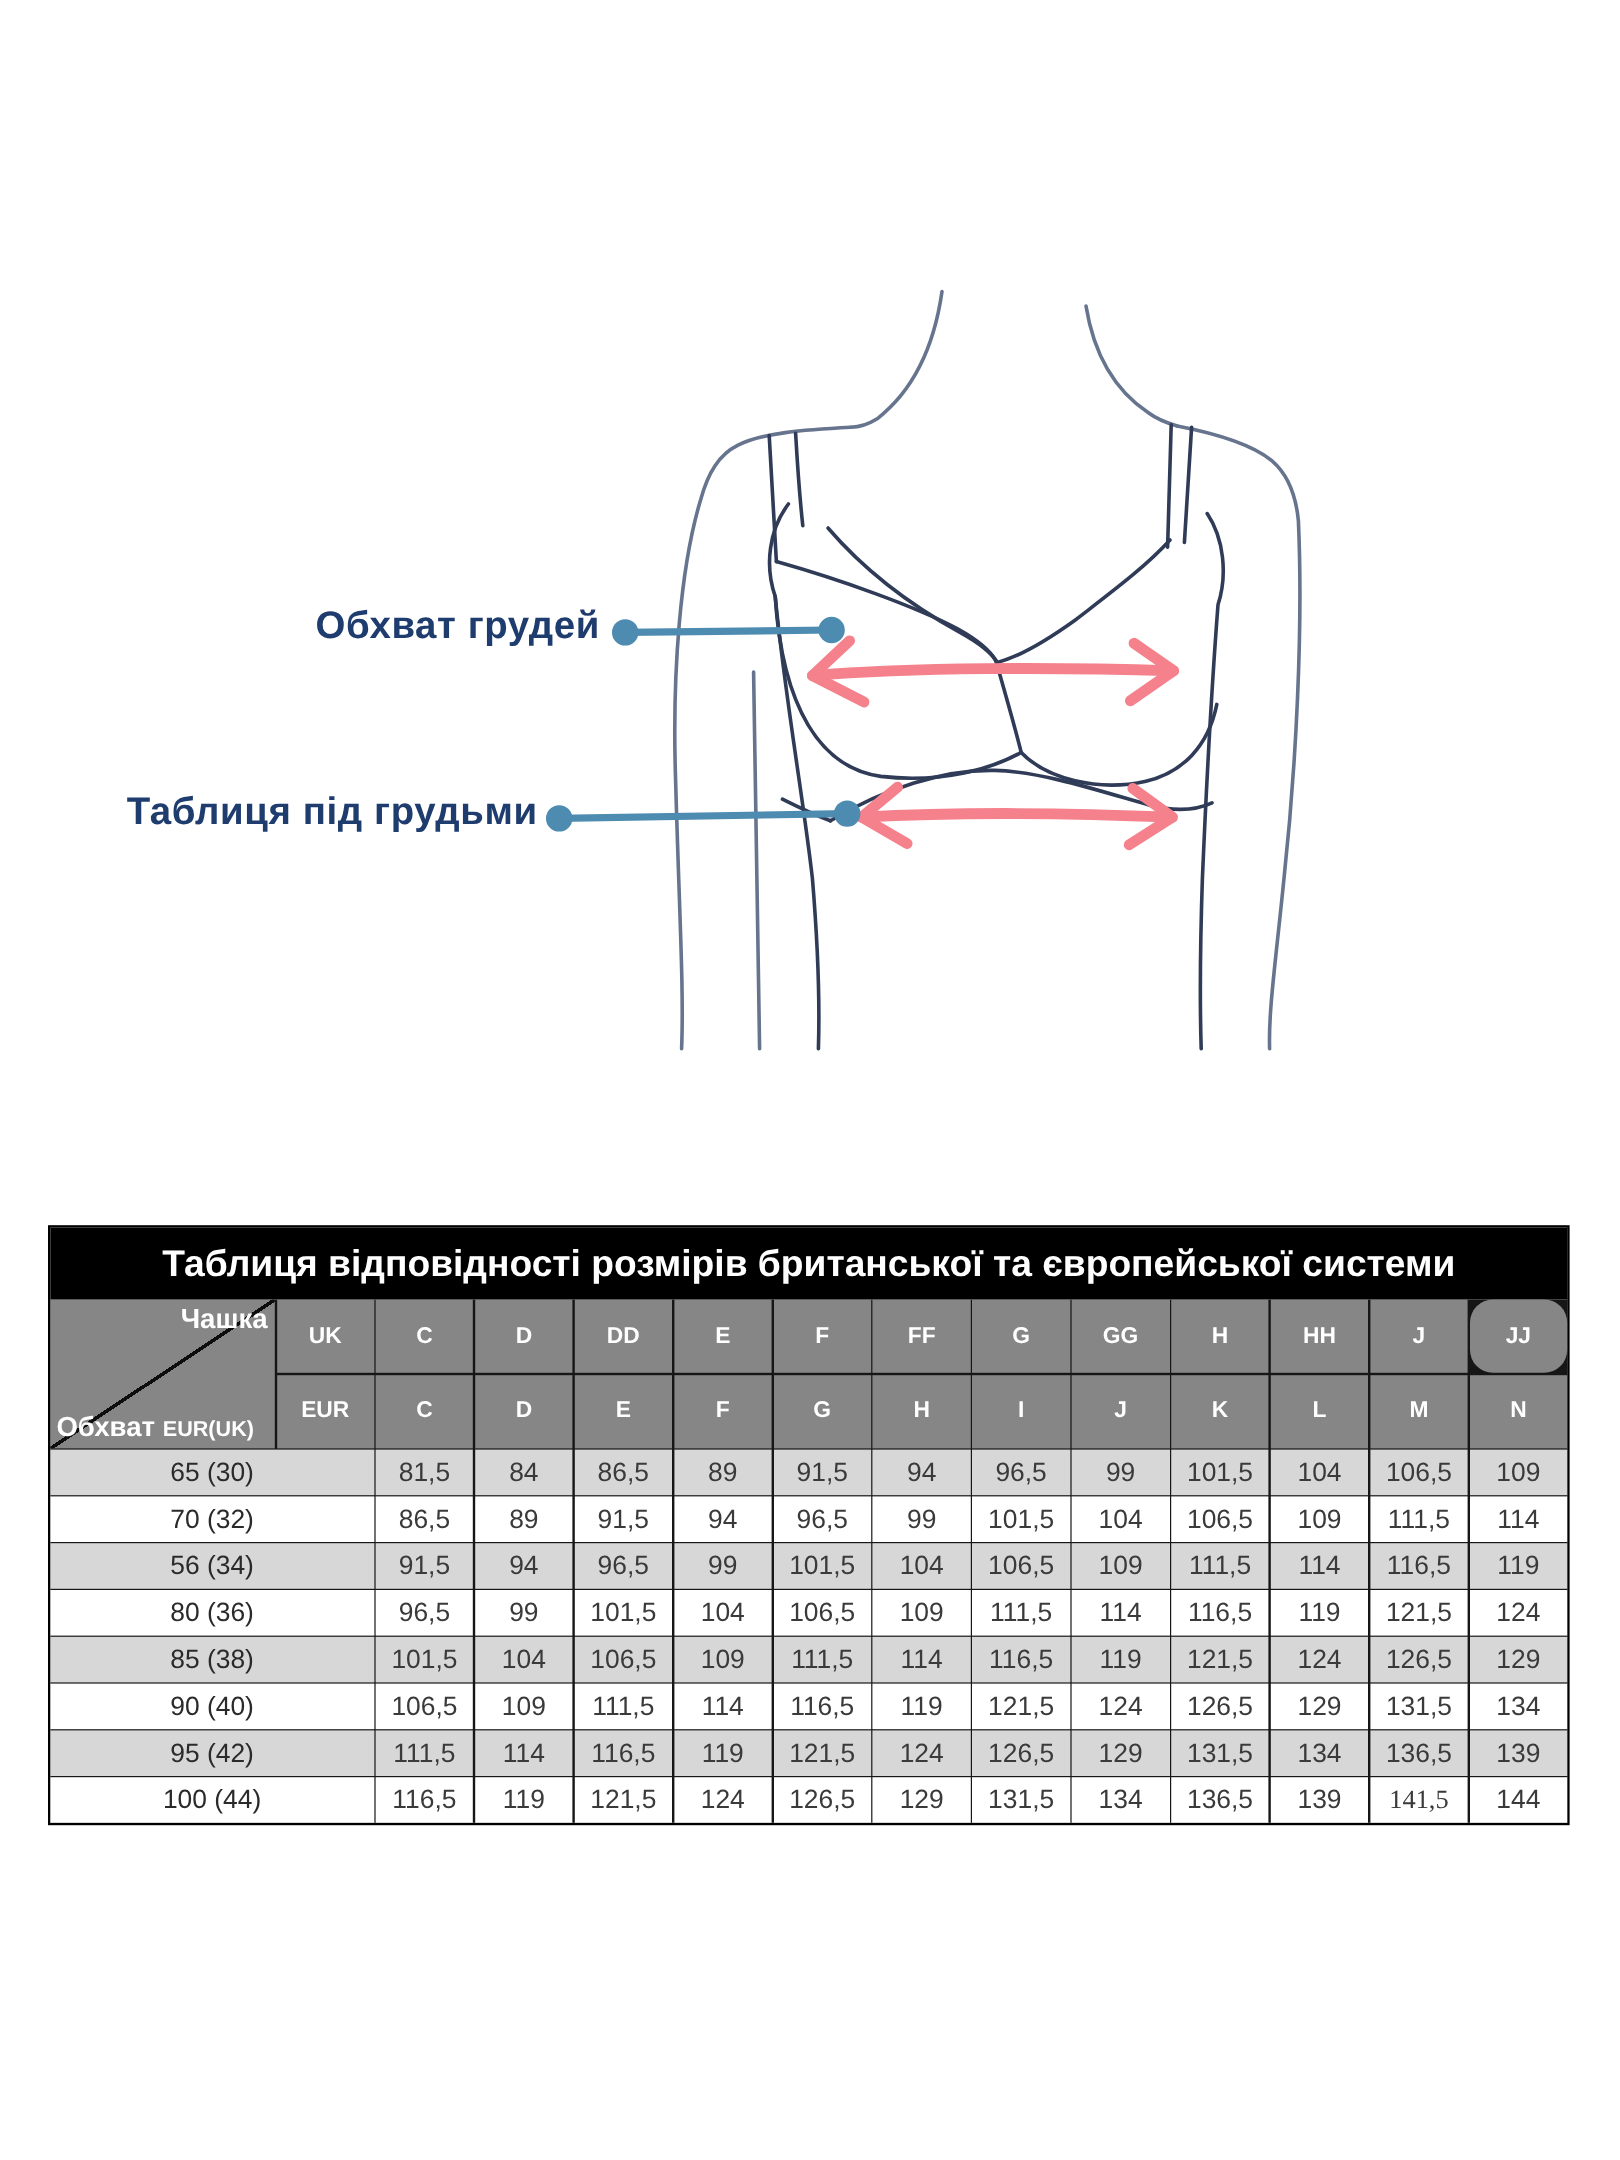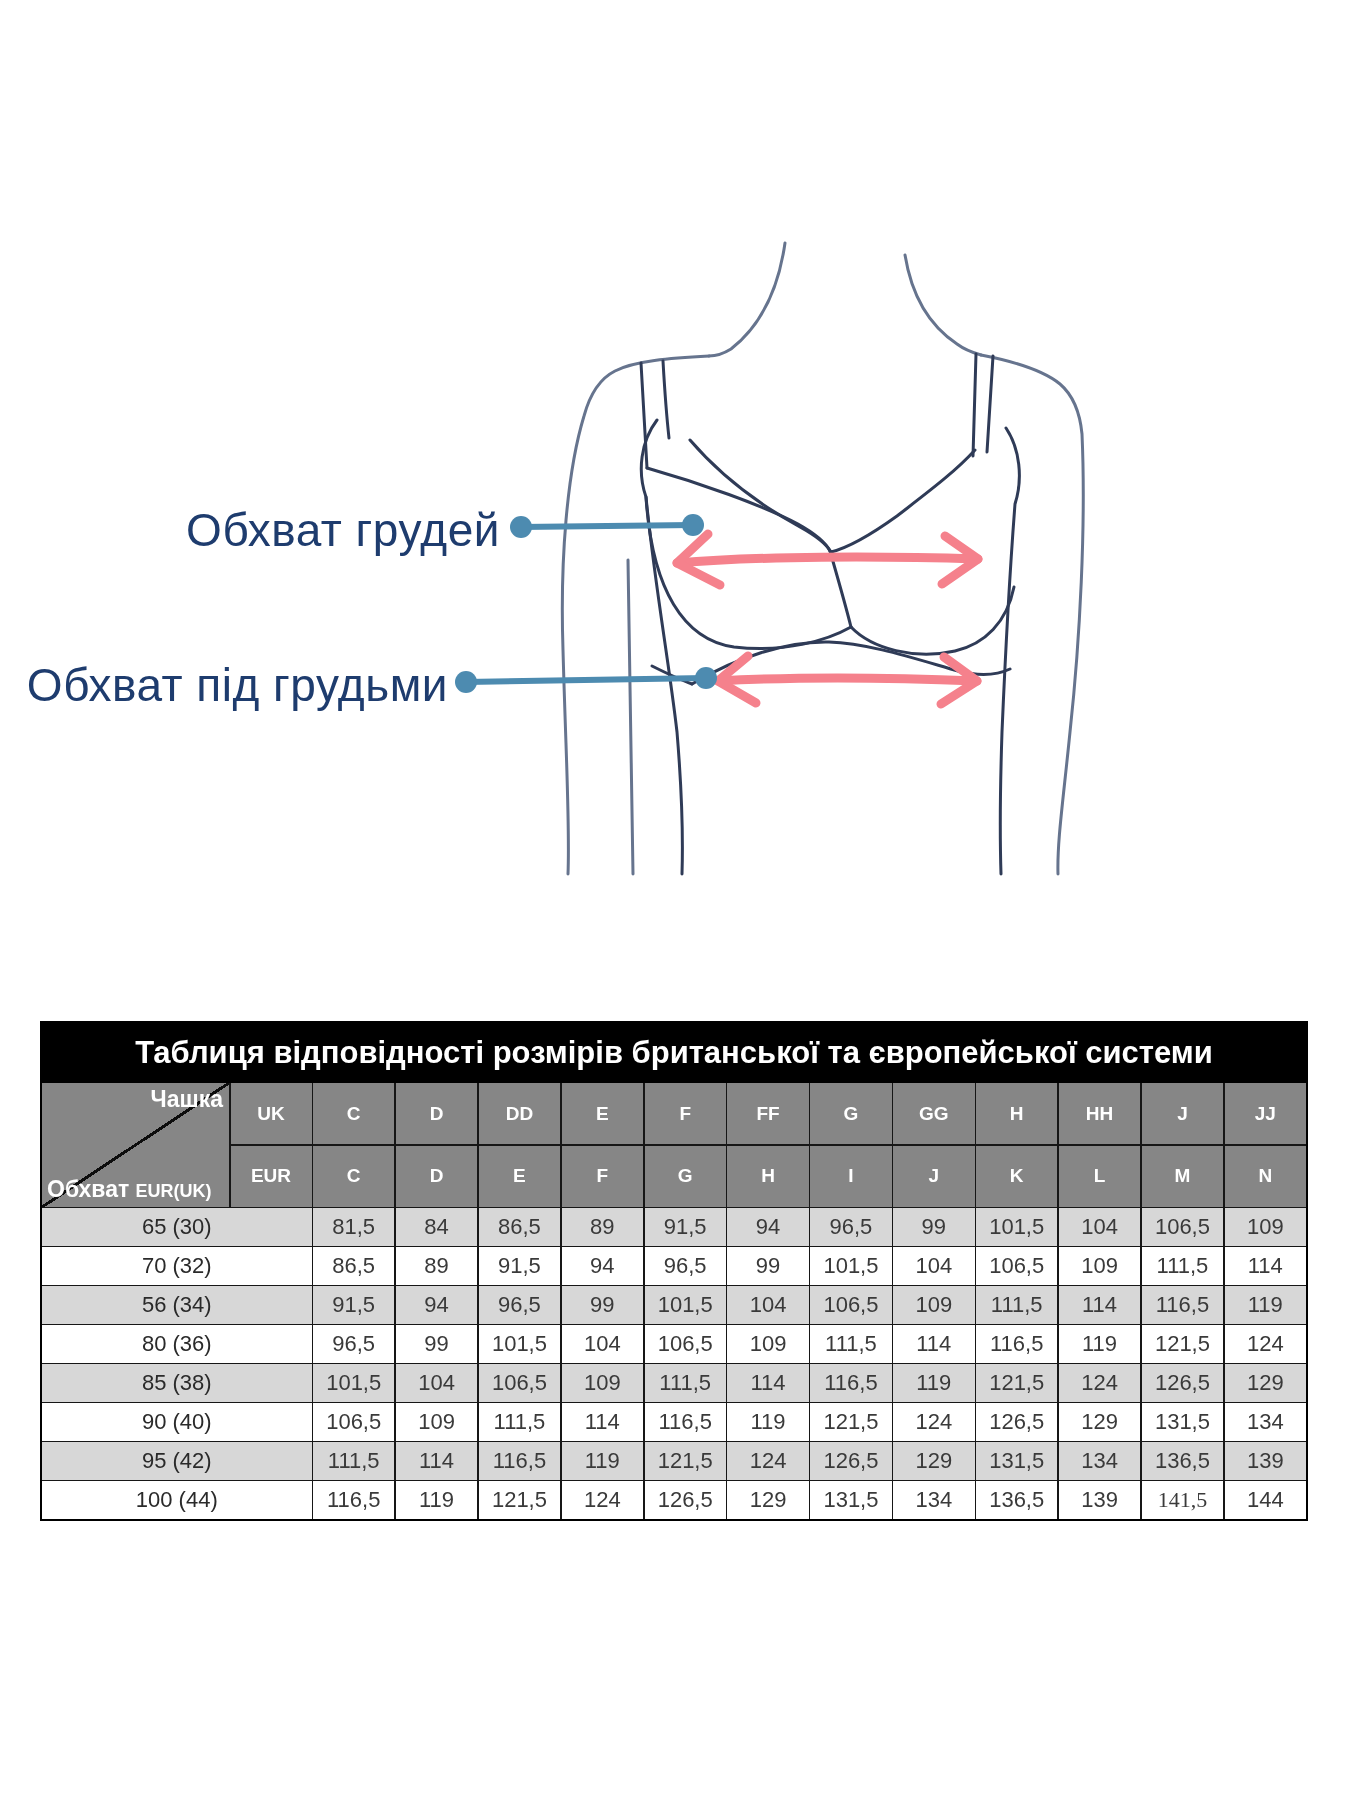--- a/index.html
+++ b/index.html
@@ -10,21 +10,21 @@
     --label-text:#1e3c6e; --leader:#4d8bb0; --arrow:#f5818c;
     --outline:#2f3b57; --outline-light:#66748e;
   }
   html,body{margin:0;padding:0;background:#ffffff;}
   .page{
     position:relative; width:1350px; height:1800px; background:#ffffff;
     font-family:"Liberation Sans", sans-serif; overflow:hidden;
   }
   .fig-svg{position:absolute;left:0;top:0;}
   .fig-label{
-    position:absolute; color:var(--label-text); font-size:46px; font-weight:400;
+    position:absolute; color:var(--label-text); font-size:32px; font-weight:700;
     white-space:nowrap; text-align:right; letter-spacing:0.5px;
   }
   .size-table{
     position:absolute; left:40px; top:1021px; width:1268px;
     border:2px solid #000; box-sizing:border-box;
   }
   .table-title{
     background:var(--title-bg); color:var(--title-text); height:60px; line-height:60px;
     text-align:center; font-size:31px; font-weight:700; white-space:nowrap; overflow:hidden;
   }
@@ -117,21 +117,21 @@
         <path d="M 466,682 L 706,678"></path>
       </g>
       <g fill="var(--leader)" stroke="none">
         <circle cx="466" cy="682" r="11"></circle>
           <circle cx="706" cy="678" r="11"></circle>
       </g>
     </g>
   </svg>
 
   <div class="fig-label" style="right:850px; top:503px;">Обхват грудей</div>
-  <div class="fig-label" style="right:902px; top:658px;">Обхват під грудьми</div>
+  <div class="fig-label" style="right:902px; top:658px;">Таблиця під грудьми</div>
 
   <div class="size-table">
     <div class="table-title">Таблиця відповідності розмірів британської та європейської системи</div>
     <div class="grid" id="grid">
       <div class="corner">
         <span class="tr">Чашка</span>
         <span class="bl"><span>Обхват</span>&nbsp;<span class="sm">EUR(UK)</span></span>
       </div>
 
     <div class="cell hdr" style="grid-area: 1 / 2;">UK</div>
@@ -139,21 +139,21 @@
         <div class="cell hdr" style="grid-area: 1 / 4;">D</div>
         <div class="cell hdr" style="grid-area: 1 / 5;">DD</div>
         <div class="cell hdr" style="grid-area: 1 / 6;">E</div>
         <div class="cell hdr" style="grid-area: 1 / 7;">F</div>
         <div class="cell hdr" style="grid-area: 1 / 8;">FF</div>
         <div class="cell hdr" style="grid-area: 1 / 9;">G</div>
         <div class="cell hdr" style="grid-area: 1 / 10;">GG</div>
         <div class="cell hdr" style="grid-area: 1 / 11;">H</div>
         <div class="cell hdr" style="grid-area: 1 / 12;">HH</div>
         <div class="cell hdr" style="grid-area: 1 / 13;">J</div>
-        <div class="cell hdr" style="grid-area: 1 / 14;">JJ</div>
+        <div class="cell hdr" style="grid-area: 1 / 14; border-radius: 19px;">JJ</div>
         <div class="cell hdr" style="grid-area: 2 / 2;">EUR</div>
         <div class="cell hdr" style="grid-area: 2 / 3;">C</div>
         <div class="cell hdr" style="grid-area: 2 / 4;">D</div>
         <div class="cell hdr" style="grid-area: 2 / 5;">E</div>
         <div class="cell hdr" style="grid-area: 2 / 6;">F</div>
         <div class="cell hdr" style="grid-area: 2 / 7;">G</div>
         <div class="cell hdr" style="grid-area: 2 / 8;">H</div>
         <div class="cell hdr" style="grid-area: 2 / 9;">I</div>
         <div class="cell hdr" style="grid-area: 2 / 10;">J</div>
         <div class="cell hdr" style="grid-area: 2 / 11;">K</div>

